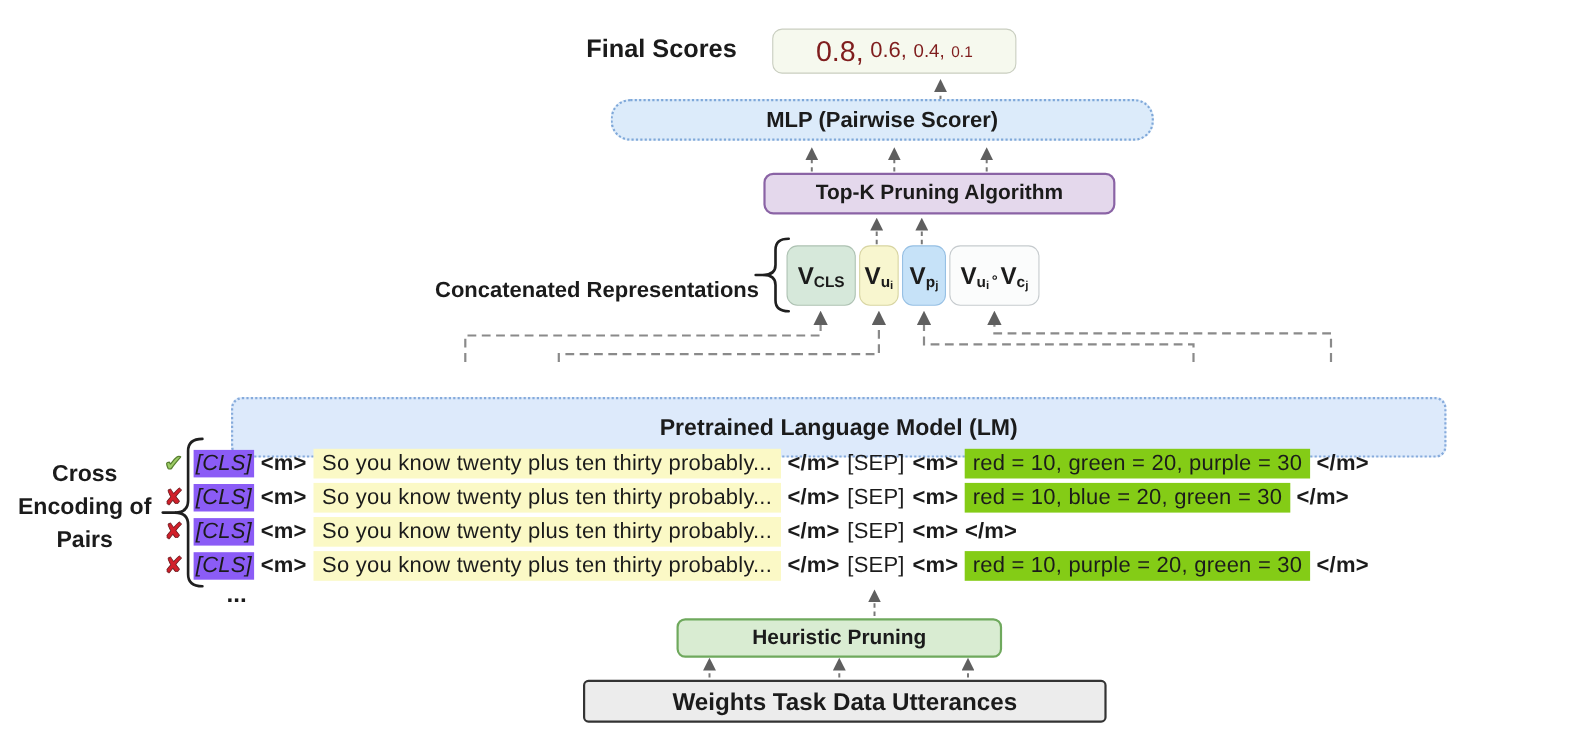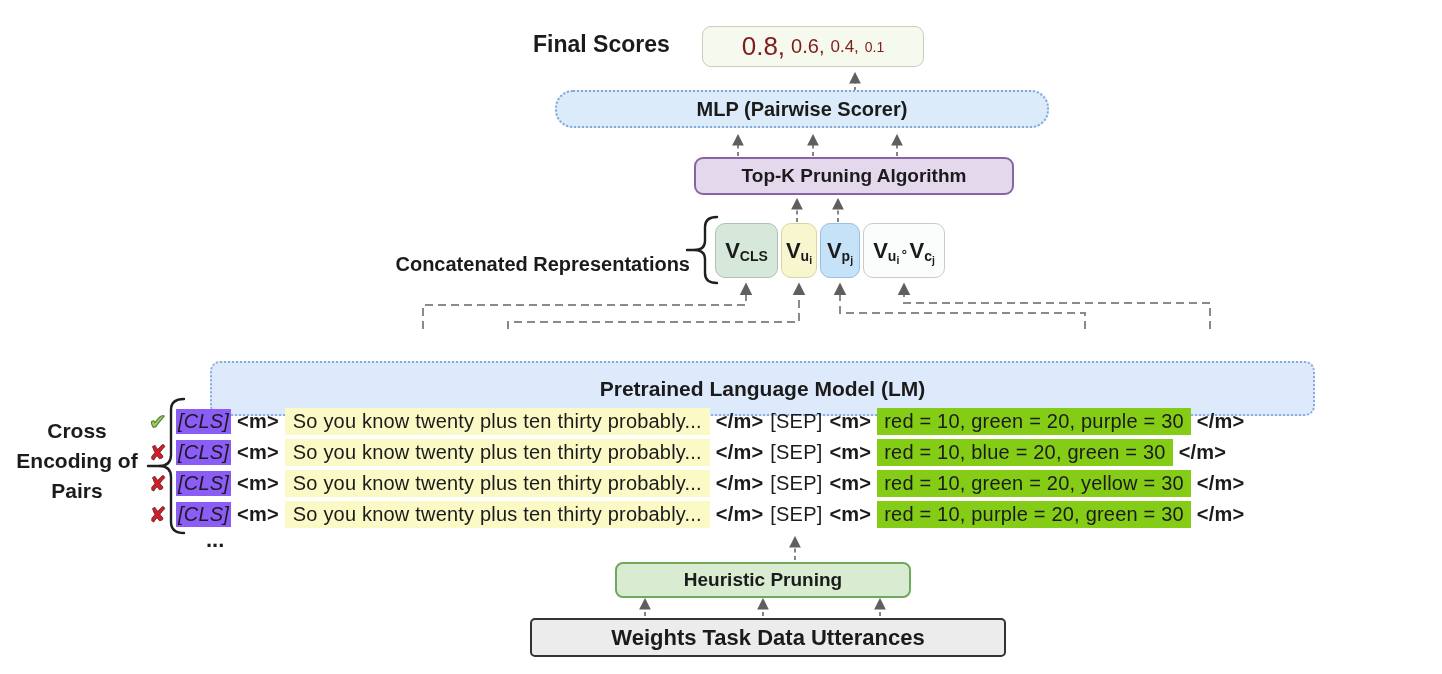--- a/index.html
+++ b/index.html
@@ -177,21 +177,20 @@
     </div>
 
     <div class="trow">
       <span class="mark" data-kind="reject">✘</span>
       <span class="tok-cls">[CLS]</span>
       <span class="tok-m">&lt;m&gt;</span>
       <span class="seg-utt">So you know twenty plus ten thirty probably...</span>
       <span class="tok-m">&lt;/m&gt;</span>
       <span class="tok-sep">[SEP]</span>
       <span class="tok-m">&lt;m&gt;</span>
-      <span class="seg-cand">red = 10, green = 20, yellow = 30</span>
       <span class="tok-m">&lt;/m&gt;</span>
     </div>
 
     <div class="trow">
       <span class="mark" data-kind="reject">✘</span>
       <span class="tok-cls">[CLS]</span>
       <span class="tok-m">&lt;m&gt;</span>
       <span class="seg-utt">So you know twenty plus ten thirty probably...</span>
       <span class="tok-m">&lt;/m&gt;</span>
       <span class="tok-sep">[SEP]</span>

